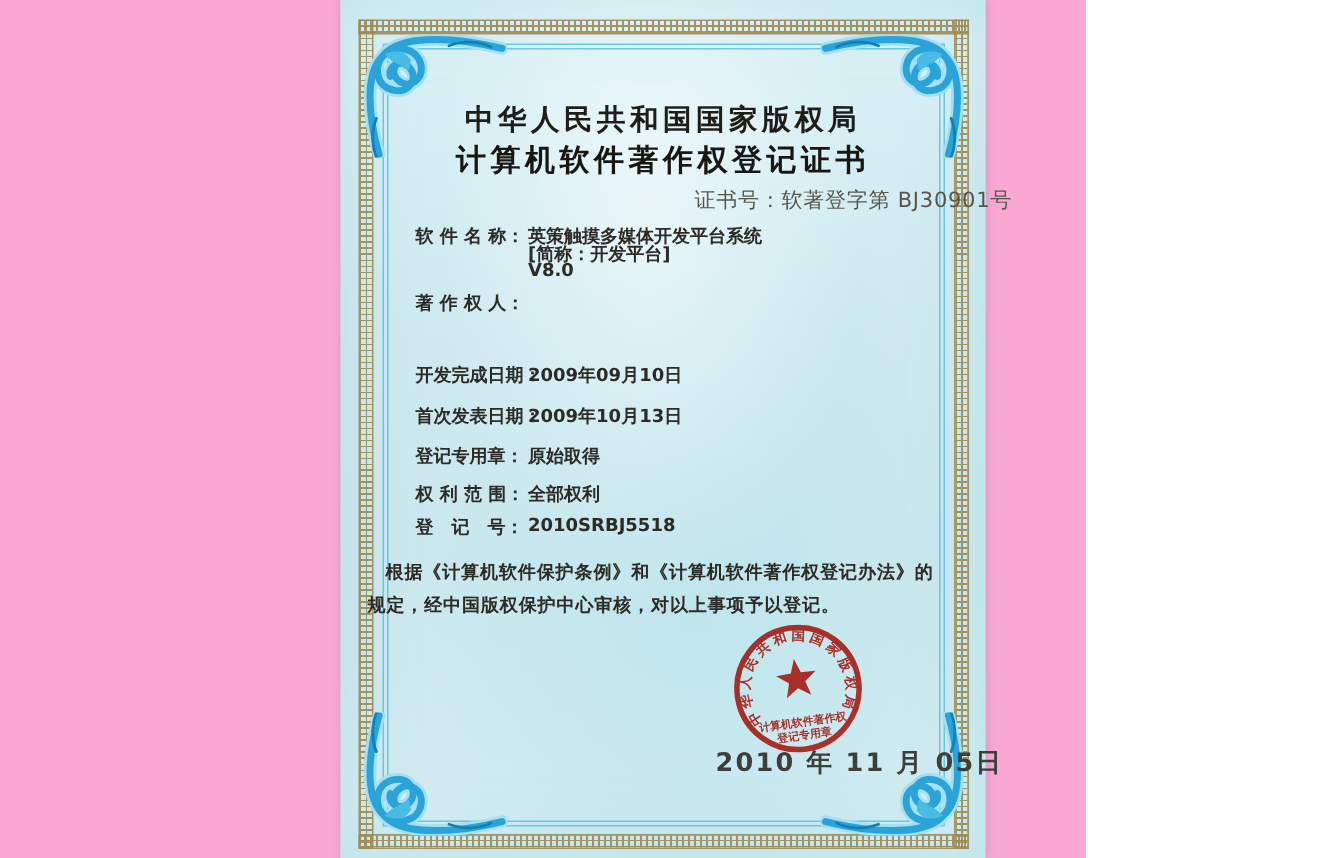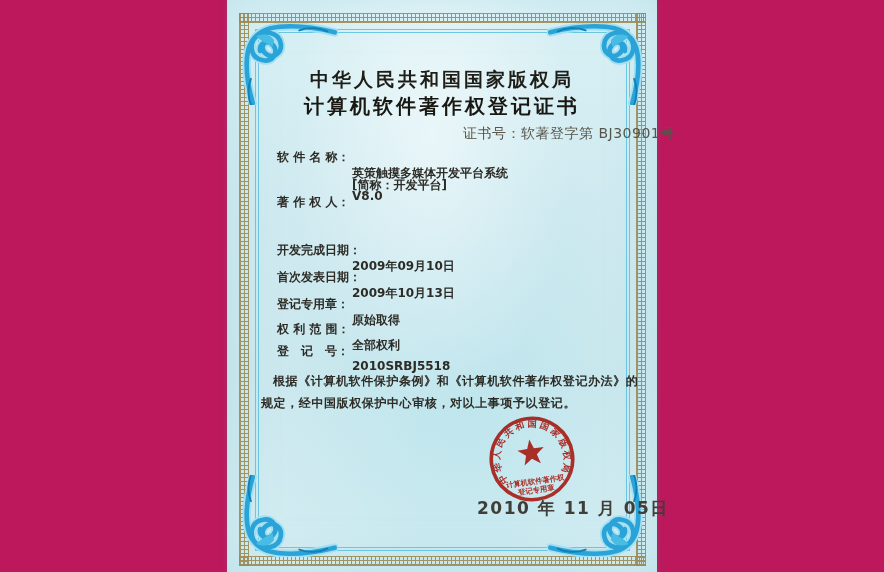--- a/index.html
+++ b/index.html
@@ -1,18 +1,18 @@
 <!DOCTYPE html>
 <html><head>
 <meta charset="utf-8">
 <style>
   * { margin:0; padding:0; box-sizing:border-box; }
   html,body { width:884px; height:572px; background:#ffffff; overflow:hidden;
     font-family:"DejaVu Sans","Liberation Sans",sans-serif; }
-  .page { position:relative; width:884px; height:572px; background:#be185d; }
+  .page { position:relative; width:724px; height:572px; background:#f9a8d4; }
 
   .certificate { position:absolute; left:227px; top:0; width:430px; height:572px;
     background:
       radial-gradient(ellipse at 48% 24%, rgba(255,255,255,0.55), rgba(255,255,255,0) 45%),
       radial-gradient(ellipse at 55% 70%, rgba(175,225,235,0.45), rgba(255,255,255,0) 55%),
       linear-gradient(180deg,#d9f1f5 0%, #cfeaf0 35%, #cbe8ee 65%, #d3edf2 100%);
     box-shadow: 0 0 7px rgba(90,120,130,0.28), inset 0 0 46px rgba(170,215,228,0.5);
   }
 
   
@@ -37,23 +37,23 @@
   .c-br { right:14px; bottom:15px; transform:scale(-1,-1); }
 
   .txt { position:absolute; color:#2c2b25; white-space:pre; }
   .authority { top:67px; left:0; width:100%; text-align:center; font-size:19px; font-weight:700; letter-spacing:3px; color:#1e1d18; }
   .title     { top:93px; left:0; width:100%; text-align:center; font-size:20px; font-weight:700; letter-spacing:3px; color:#181712; }
   .cert-no   { top:125px; left:236px; font-size:14px; font-weight:400; color:#57554a; letter-spacing:.5px; }
 
   .row-label { font-size:12px; font-weight:700; }
   .row-value { font-size:12px; font-weight:700; }
   .lab { left:50px; }
-  .val { left:125px;margin-top:16px; }
+  .val { left:125px; }
 
-  .statement-line { font-size:12px; font-weight:700; letter-spacing:.6px; color:#2c2b25;padding-left:16px; }
+  .statement-line { font-size:12px; font-weight:700; letter-spacing:.6px; color:#2c2b25; }
 
   .seal { position:absolute; left:261px; top:415px; width:88px; height:88px;
     transform:rotate(-8deg); opacity:.95; mix-blend-mode:multiply; }
   .seal svg { width:100%; height:100%; }
 
   .issue-date { top:497px; left:250px; font-size:17px; font-weight:700; color:#3f3e38; letter-spacing:1.5px; }
 </style>
 </head>
 <body>
 

